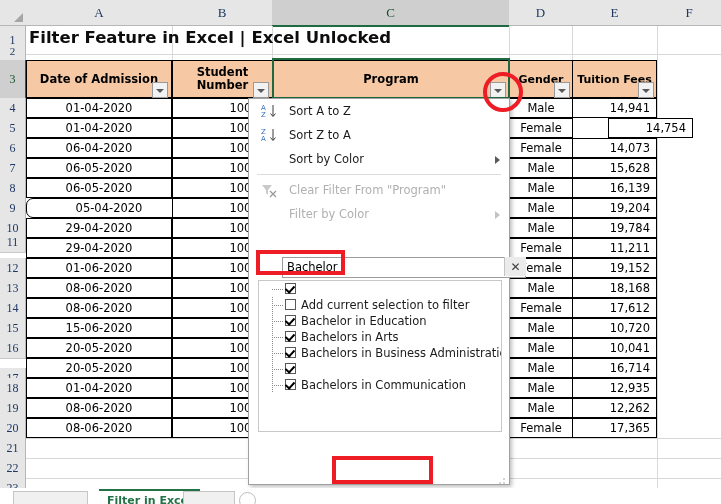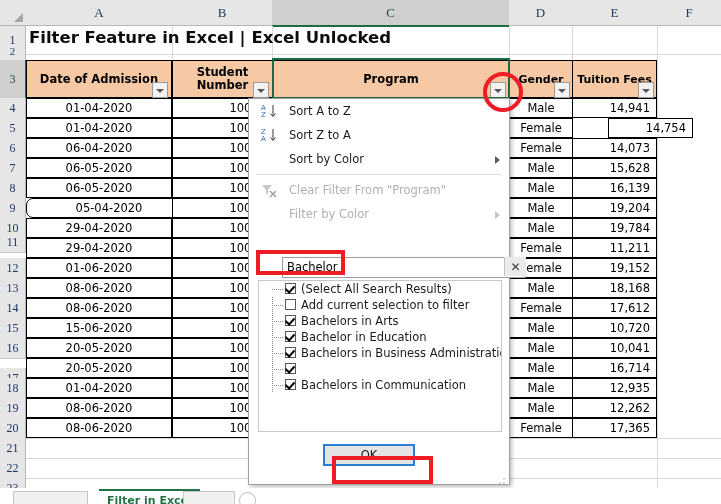--- a/index.html
+++ b/index.html
@@ -465,62 +465,58 @@
   <div class="search-wrap">
     <div class="search-box" title="Search"></div>
     <div class="search-input">Bachelor</div>
     <div class="search-clear">✕</div>
   </div>
 
   <div class="chk-list" id="chk-list">
       <div class="chk-row">
         <span class="tree-dot"></span>
         <span class="cb on"></span>
-        <span class="chk-label">(Select All Search Results)</span>
       </div>
       <div class="chk-row">
         <span class="tree-vert"></span>
         <span class="tree-dot"></span>
         <span class="cb"></span>
         <span class="chk-label">Add current selection to filter</span>
       </div>
       <div class="chk-row">
         <span class="tree-vert"></span>
         <span class="tree-dot"></span>
         <span class="cb on"></span>
+        <span class="chk-label">Bachelor in Education</span>
+      </div>
+      <div class="chk-row">
+        <span class="tree-vert"></span>
+        <span class="tree-dot"></span>
+        <span class="cb on"></span>
         <span class="chk-label">Bachelors in Arts</span>
-      </div>
-      <div class="chk-row">
-        <span class="tree-vert"></span>
-        <span class="tree-dot"></span>
-        <span class="cb on"></span>
-        <span class="chk-label">Bachelor in Education</span>
       </div>
       <div class="chk-row">
         <span class="tree-vert"></span>
         <span class="tree-dot"></span>
         <span class="cb on"></span>
         <span class="chk-label">Bachelors in Business Administration</span>
       </div>
       <div class="chk-row">
         <span class="tree-vert"></span>
         <span class="tree-dot"></span>
         <span class="cb on"></span>
       </div>
       <div class="chk-row">
         <span class="tree-vert"></span>
         <span class="tree-dot"></span>
         <span class="cb on"></span>
         <span class="chk-label">Bachelors in Communication</span>
       </div>
     </div>
 
-  <div class="btn focus" style="left:74px;top:345px;width:92px;">
-    <span>OK</span>
-  </div>
 
   <div class="resize-grip">
     <svg width="8" height="8" viewBox="0 0 8 8">
       <circle cx="6" cy="2" r="0.8" fill="#a0a0a0"></circle>
       <circle cx="2" cy="6" r="0.8" fill="#a0a0a0"></circle>
       <circle cx="6" cy="6" r="0.8" fill="#a0a0a0"></circle>
     </svg>
   </div>
 </div>
 

